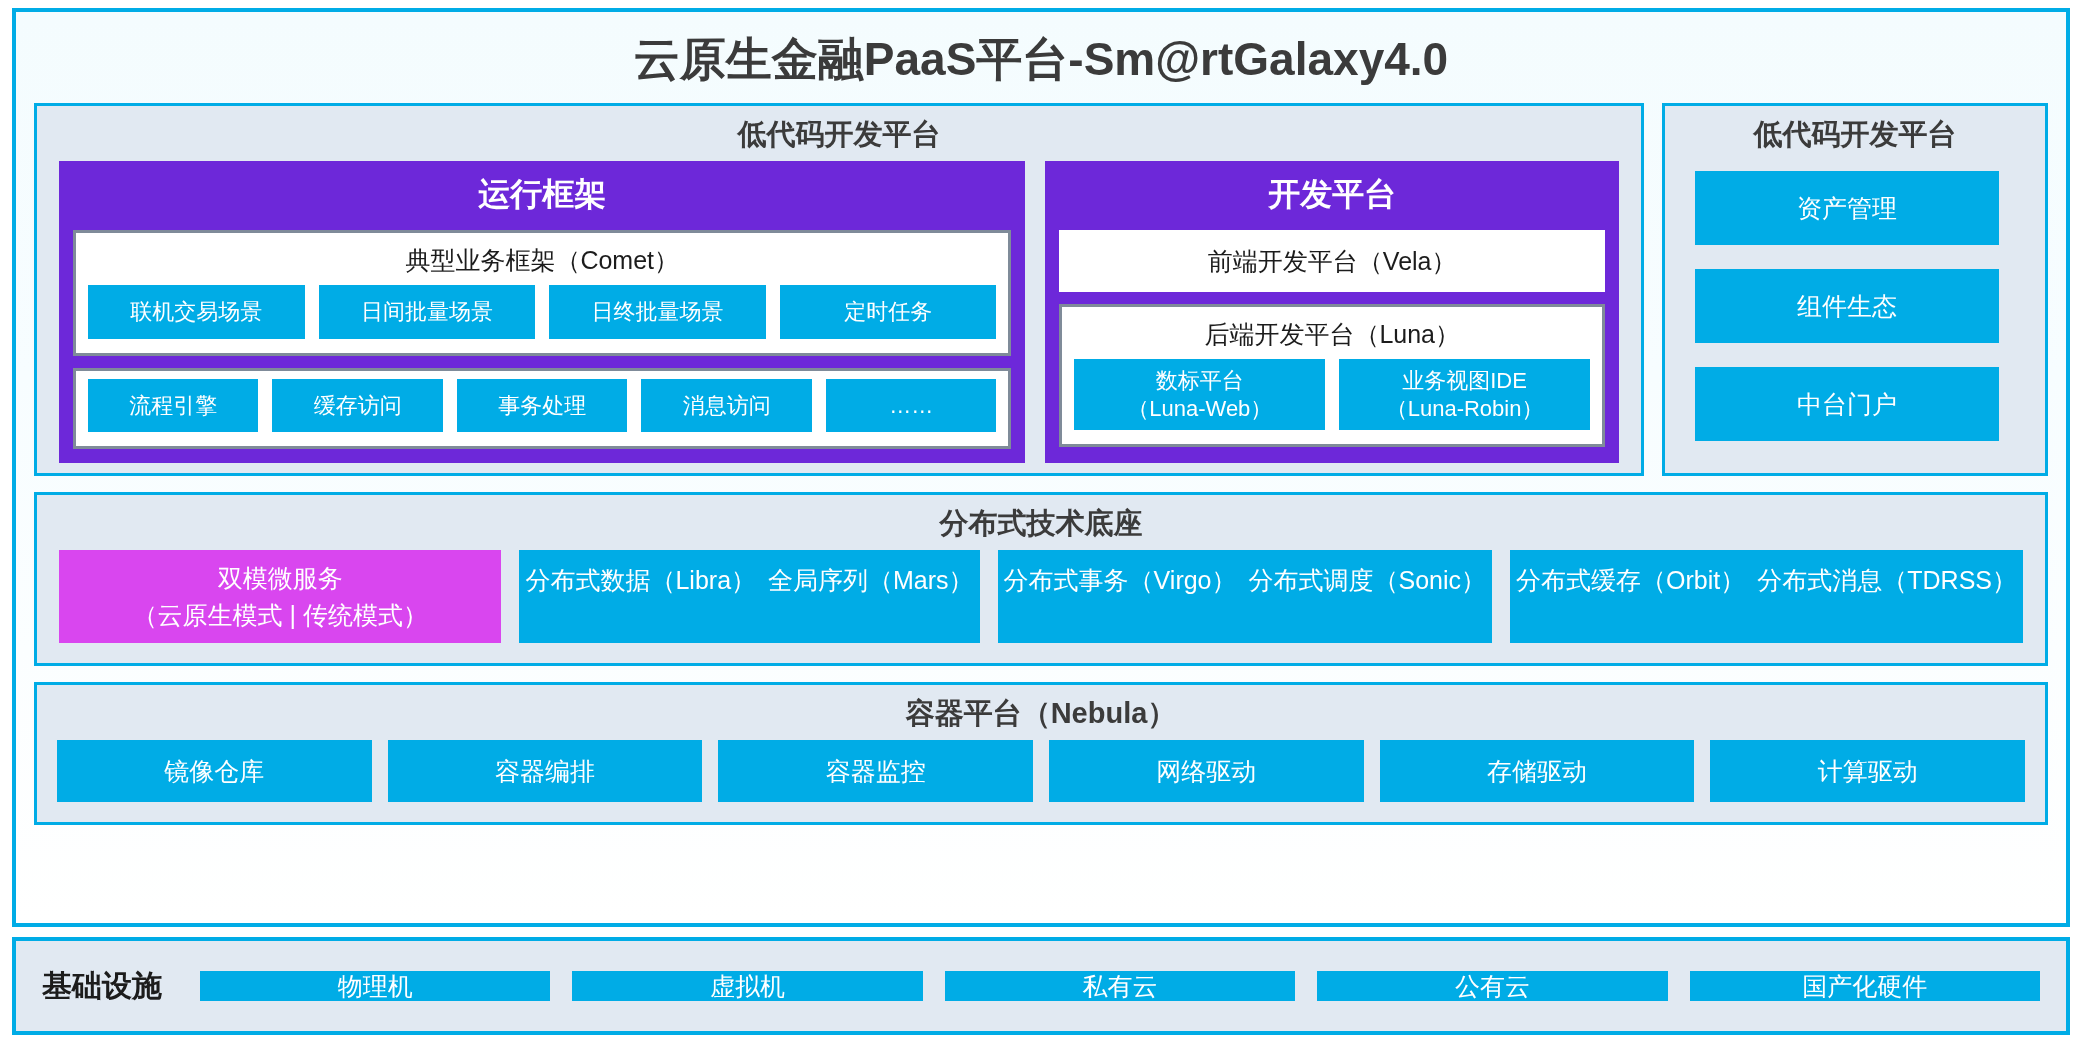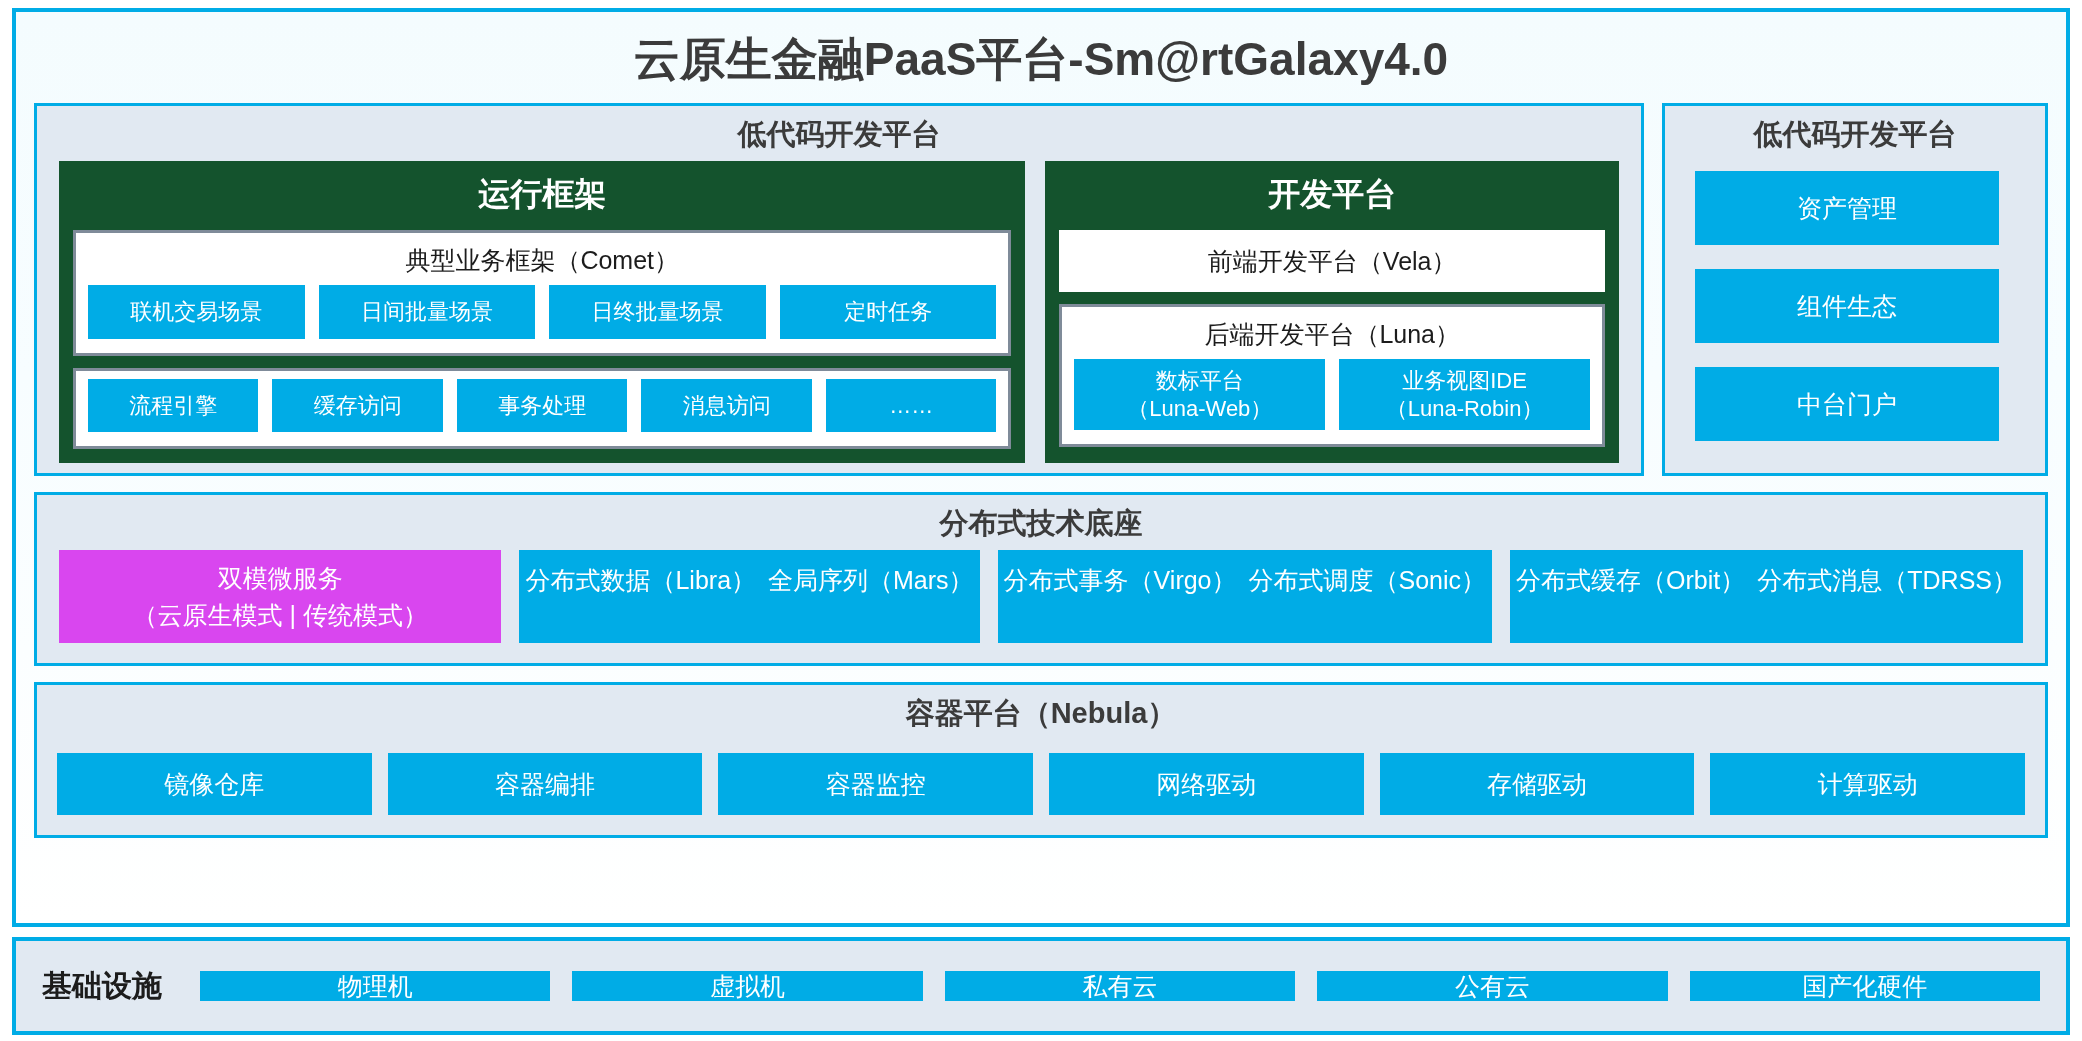--- a/index.html
+++ b/index.html
@@ -75,21 +75,21 @@
   }
   .lowcode-body {
     display: flex;
     gap: 20px;
     padding: 0 22px;
     align-items: stretch;
   }
 
   
   .bluecard {
-    background: #14532d;
+    background: #6d28d9;
     box-sizing: border-box;
     padding: 8px 14px 14px 14px;
     display: flex;
     flex-direction: column;
     gap: 12px;
   }
   .bluecard-title {
     text-align: center;
     color: #ffffff;
     font-size: 32px;
@@ -201,21 +201,20 @@
     padding: 15px 6px;
     line-height: 1.2;
     white-space: nowrap;
   }
 
   
   .container-body {
     display: flex;
     gap: 16px;
     padding: 0 20px 20px 20px;
-    margin-top: 13px;
   }
   .container-cell {
     background: #00ace6;
     color: #ffffff;
     font-size: 25px;
     text-align: center;
     padding: 16px 6px;
     flex: 1 1 0;
     line-height: 1.2;
     white-space: nowrap;

